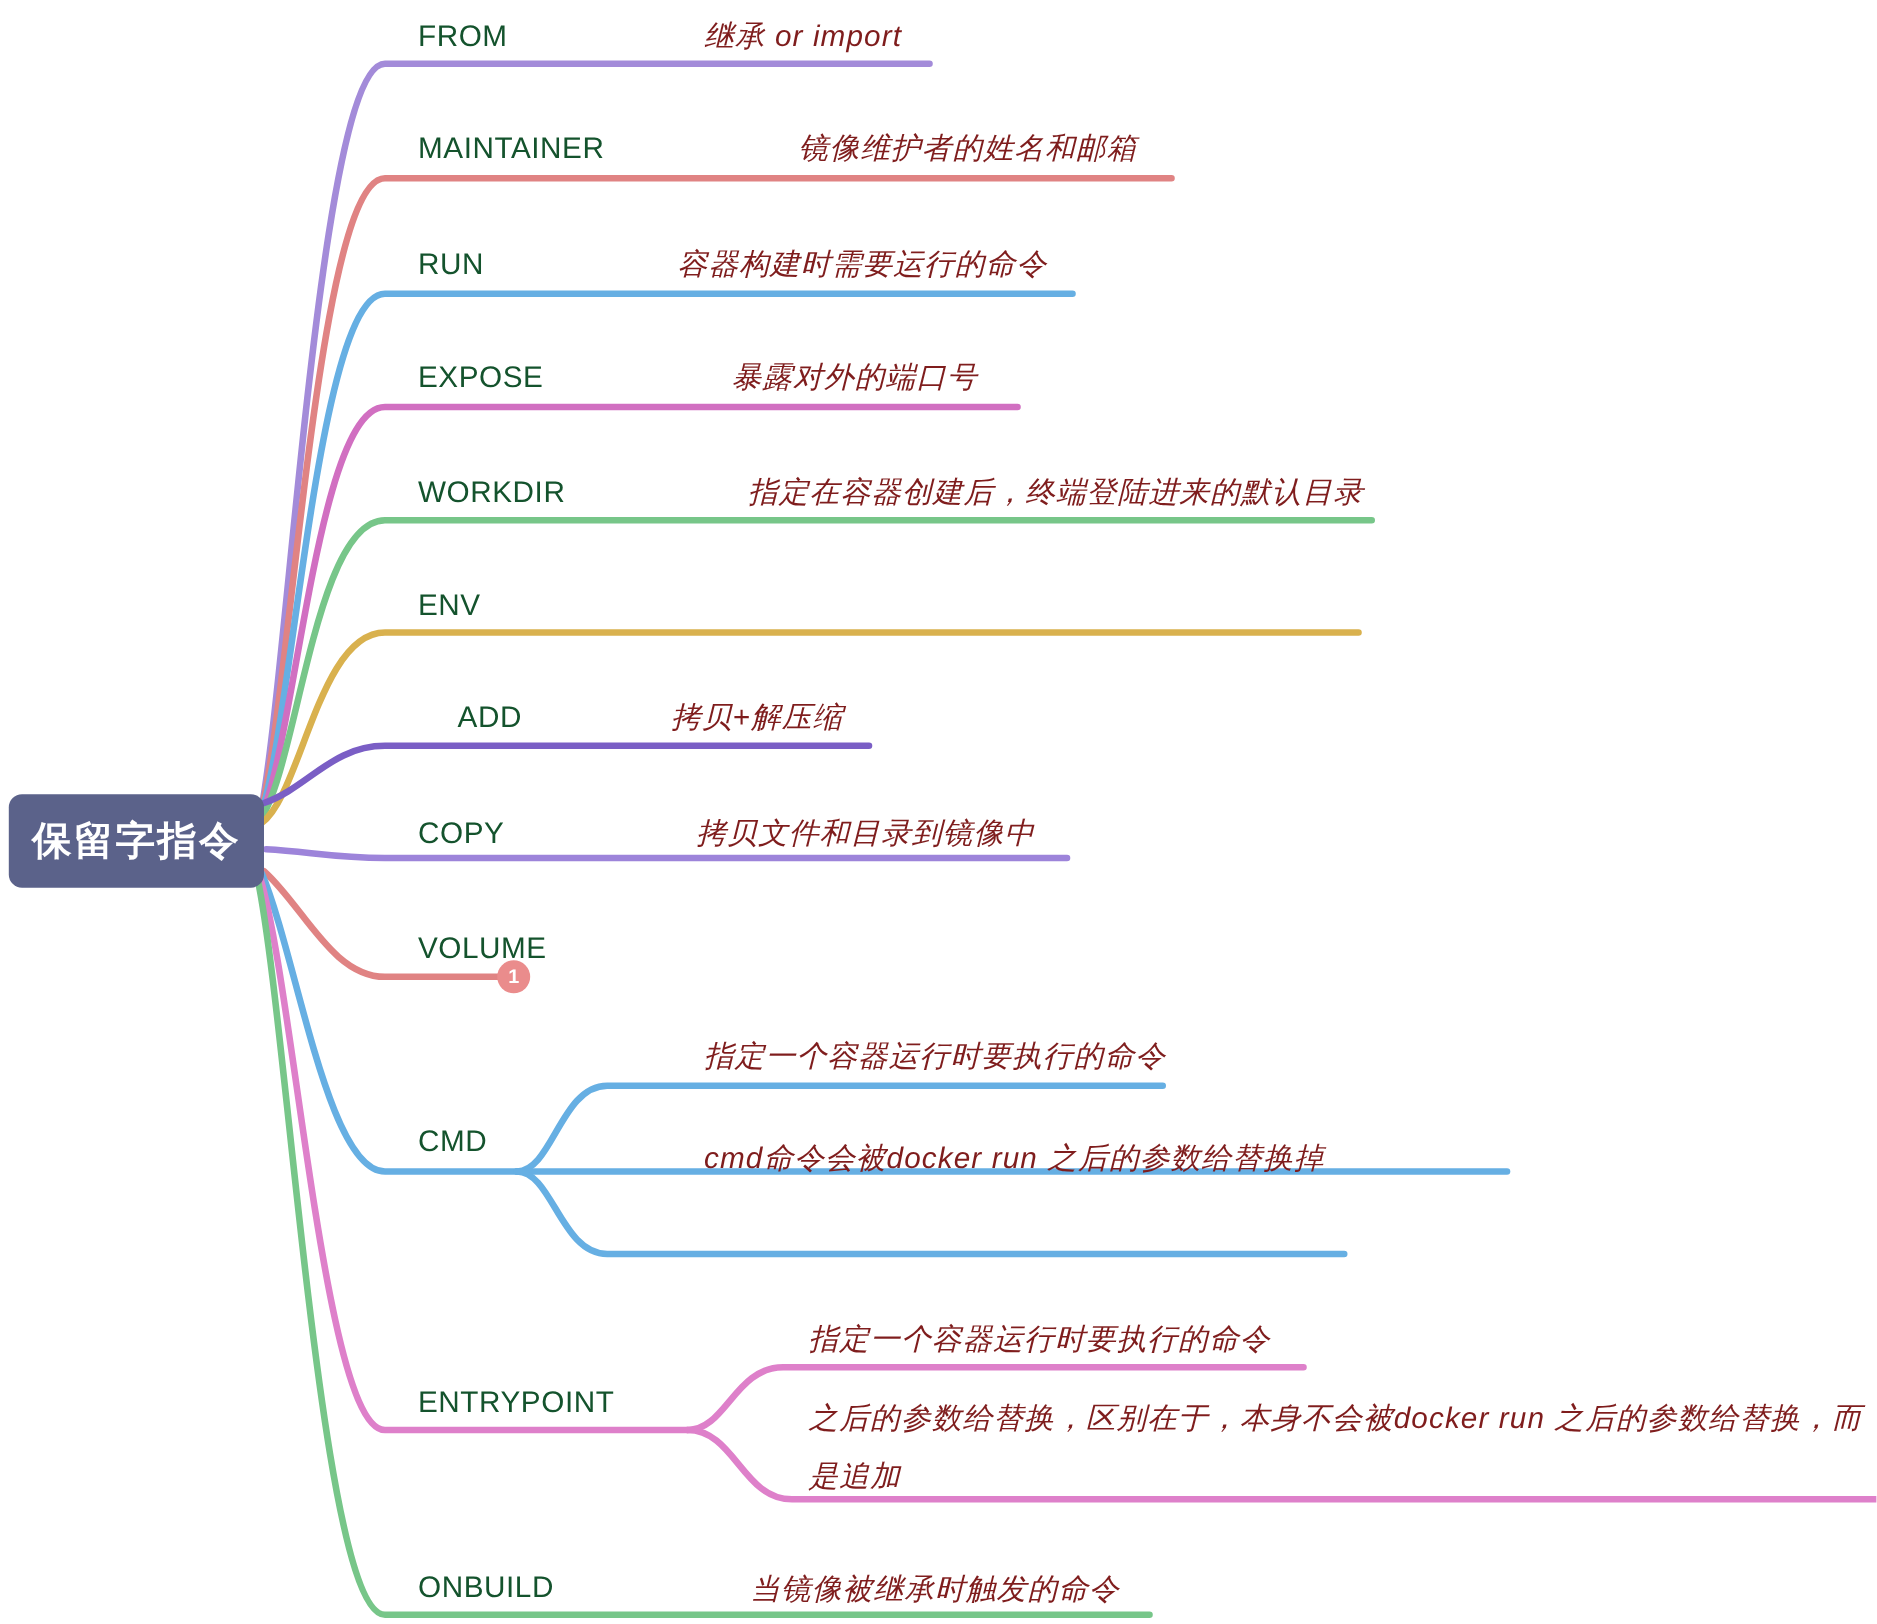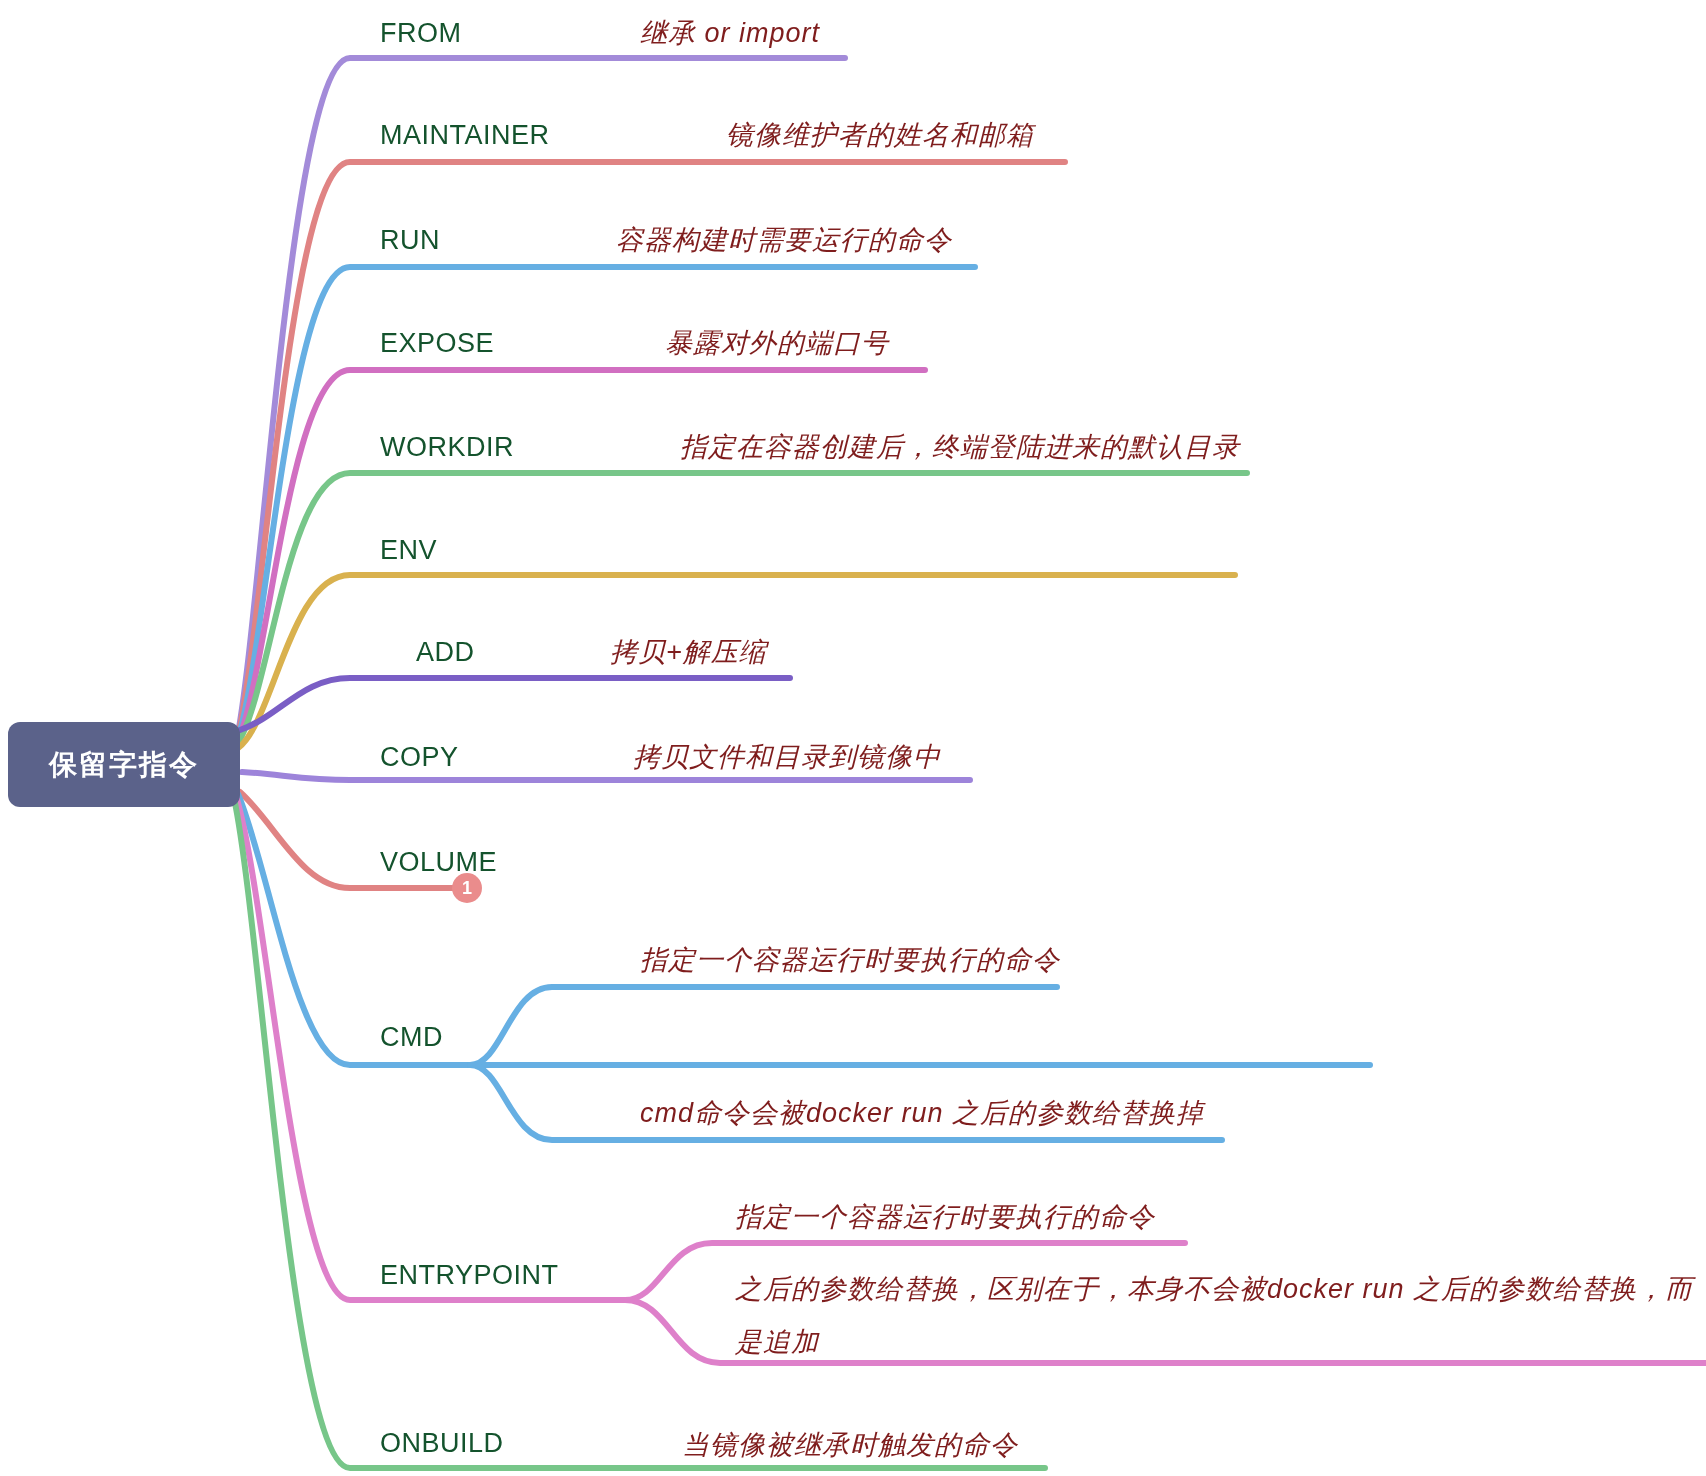--- a/index.html
+++ b/index.html
@@ -13,21 +13,21 @@
   svg.lines{position:absolute;left:0;top:0;width:1706px;height:1476px;}
   svg.lines path{fill:none;stroke-width:6;stroke-linecap:round;stroke-linejoin:round;}
   .label{position:absolute;white-space:nowrap;color:#333333;}
   .kw{font-size:27px;line-height:32px;font-weight:500;letter-spacing:0.5px;color:#14532d;}
   .desc{font-size:27px;line-height:30px;font-weight:400;letter-spacing:1px;color:#7f1d1d;font-style:italic;}
   .desc.wrap{white-space:normal;line-height:53px;width:960px;}
   .root-node{
     position:absolute;left:8px;top:722px;width:232px;height:85px;
     border-radius:12px;
     display:flex;align-items:center;justify-content:center;
-    font-size:28px;font-weight:600;letter-spacing:2px;
+    font-size:36px;font-weight:600;letter-spacing:2px;
   }
   .badge-label{
     position:absolute;left:452px;top:873px;width:30px;height:30px;
     border-radius:50%;
     display:flex;align-items:center;justify-content:center;
     color:#ffffff;font-size:18px;font-weight:700;
   }
 </style>
 </head>
 <body>
@@ -77,21 +77,21 @@
   <div class="label desc" style="left:610px;top:637px;">拷贝+解压缩</div>
 
   <div class="label kw" style="left:380px;top:741px;">COPY</div>
   <div class="label desc" style="left:633px;top:742px;">拷贝文件和目录到镜像中</div>
 
   <div class="label kw" style="left:380px;top:846px;">VOLUME</div>
   <div class="badge-label" style="background:#ea8c8c;">1</div>
 
   <div class="label kw" style="left:380px;top:1021px;">CMD</div>
   <div class="label desc" style="left:640px;top:945px;">指定一个容器运行时要执行的命令</div>
-  <div class="label desc" style="left:640px;top:1098px;">cmd命令会被docker run 之后的参数给替换掉</div>
+  <div class="label desc" style="left:640px;top:1038px;">cmd命令会被docker run 之后的参数给替换掉</div>
 
   <div class="label kw" style="left:380px;top:1259px;">ENTRYPOINT</div>
   <div class="label desc" style="left:735px;top:1202px;">指定一个容器运行时要执行的命令</div>
   <div class="label desc wrap" style="left:735px;top:1263px;">之后的参数给替换，区别在于，本身不会被docker run 之后的参数给替换，而是追加</div>
 
   <div class="label kw" style="left:380px;top:1427px;">ONBUILD</div>
   <div class="label desc" style="left:682px;top:1430px;">当镜像被继承时触发的命令</div>
 
 </div>
 

